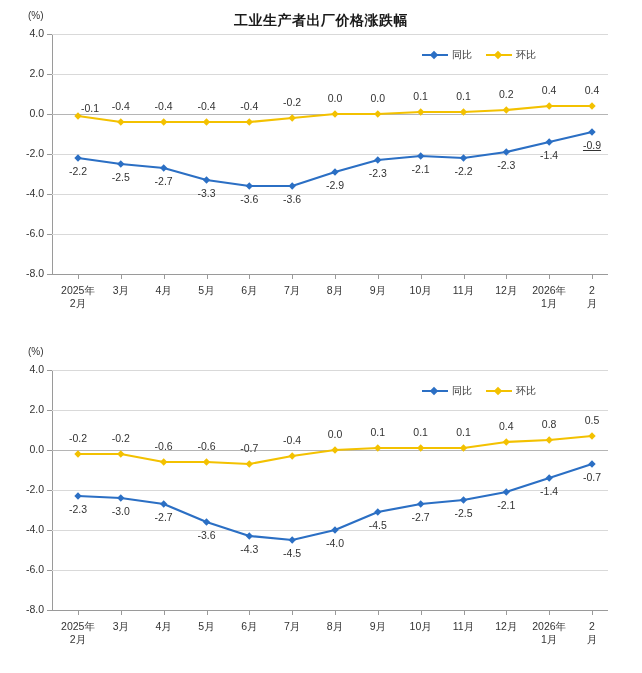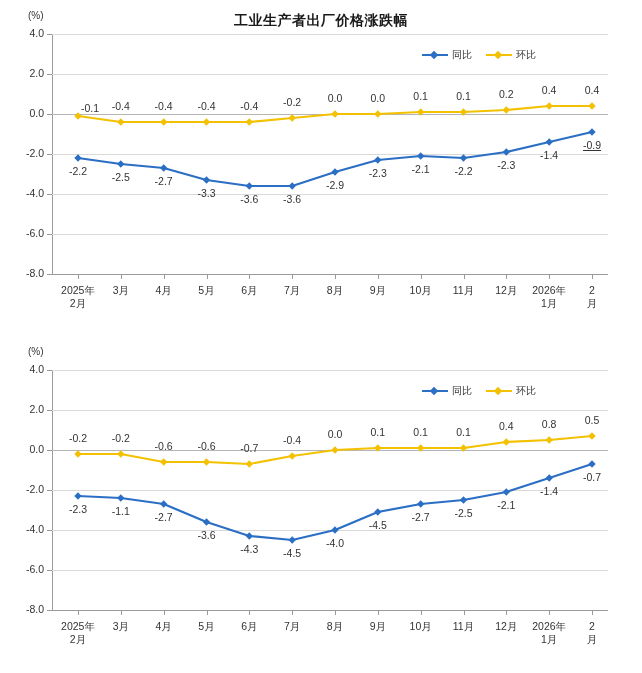--- a/index.html
+++ b/index.html
@@ -357,21 +357,21 @@
           <rect x="237.6" y="83.4" width="5.2" height="5.2" fill="#f3c100" transform="rotate(45 240.2 86.0)"></rect>
           <rect x="280.4" y="77.4" width="5.2" height="5.2" fill="#f3c100" transform="rotate(45 283.0 80.0)"></rect>
           <rect x="323.2" y="75.4" width="5.2" height="5.2" fill="#f3c100" transform="rotate(45 325.8 78.0)"></rect>
           <rect x="366.1" y="75.4" width="5.2" height="5.2" fill="#f3c100" transform="rotate(45 368.7 78.0)"></rect>
           <rect x="408.9" y="75.4" width="5.2" height="5.2" fill="#f3c100" transform="rotate(45 411.5 78.0)"></rect>
           <rect x="451.7" y="69.4" width="5.2" height="5.2" fill="#f3c100" transform="rotate(45 454.3 72.0)"></rect>
           <rect x="494.6" y="67.4" width="5.2" height="5.2" fill="#f3c100" transform="rotate(45 497.2 70.0)"></rect>
           <rect x="537.4" y="63.4" width="5.2" height="5.2" fill="#f3c100" transform="rotate(45 540.0 66.0)"></rect>
         </svg>
         <div class="pt-label" style="left: 26px; top: 133px;">-2.3</div>
-        <div class="pt-label" style="left: 68.8333px; top: 135px;">-1.1</div>
+        <div class="pt-label" style="left: 68.8333px; top: 135px;">-3.0</div>
         <div class="pt-label" style="left: 111.667px; top: 141px;">-2.7</div>
         <div class="pt-label" style="left: 154.5px; top: 159px;">-3.6</div>
         <div class="pt-label" style="left: 197.333px; top: 173px;">-4.3</div>
         <div class="pt-label" style="left: 240.167px; top: 177px;">-4.5</div>
         <div class="pt-label" style="left: 283px; top: 167px;">-4.0</div>
         <div class="pt-label" style="left: 325.833px; top: 149px;">-4.5</div>
         <div class="pt-label" style="left: 368.667px; top: 141px;">-2.7</div>
         <div class="pt-label" style="left: 411.5px; top: 137px;">-2.5</div>
         <div class="pt-label" style="left: 454.333px; top: 129px;">-2.1</div>
         <div class="pt-label" style="left: 497.167px; top: 115px;">-1.4</div>

